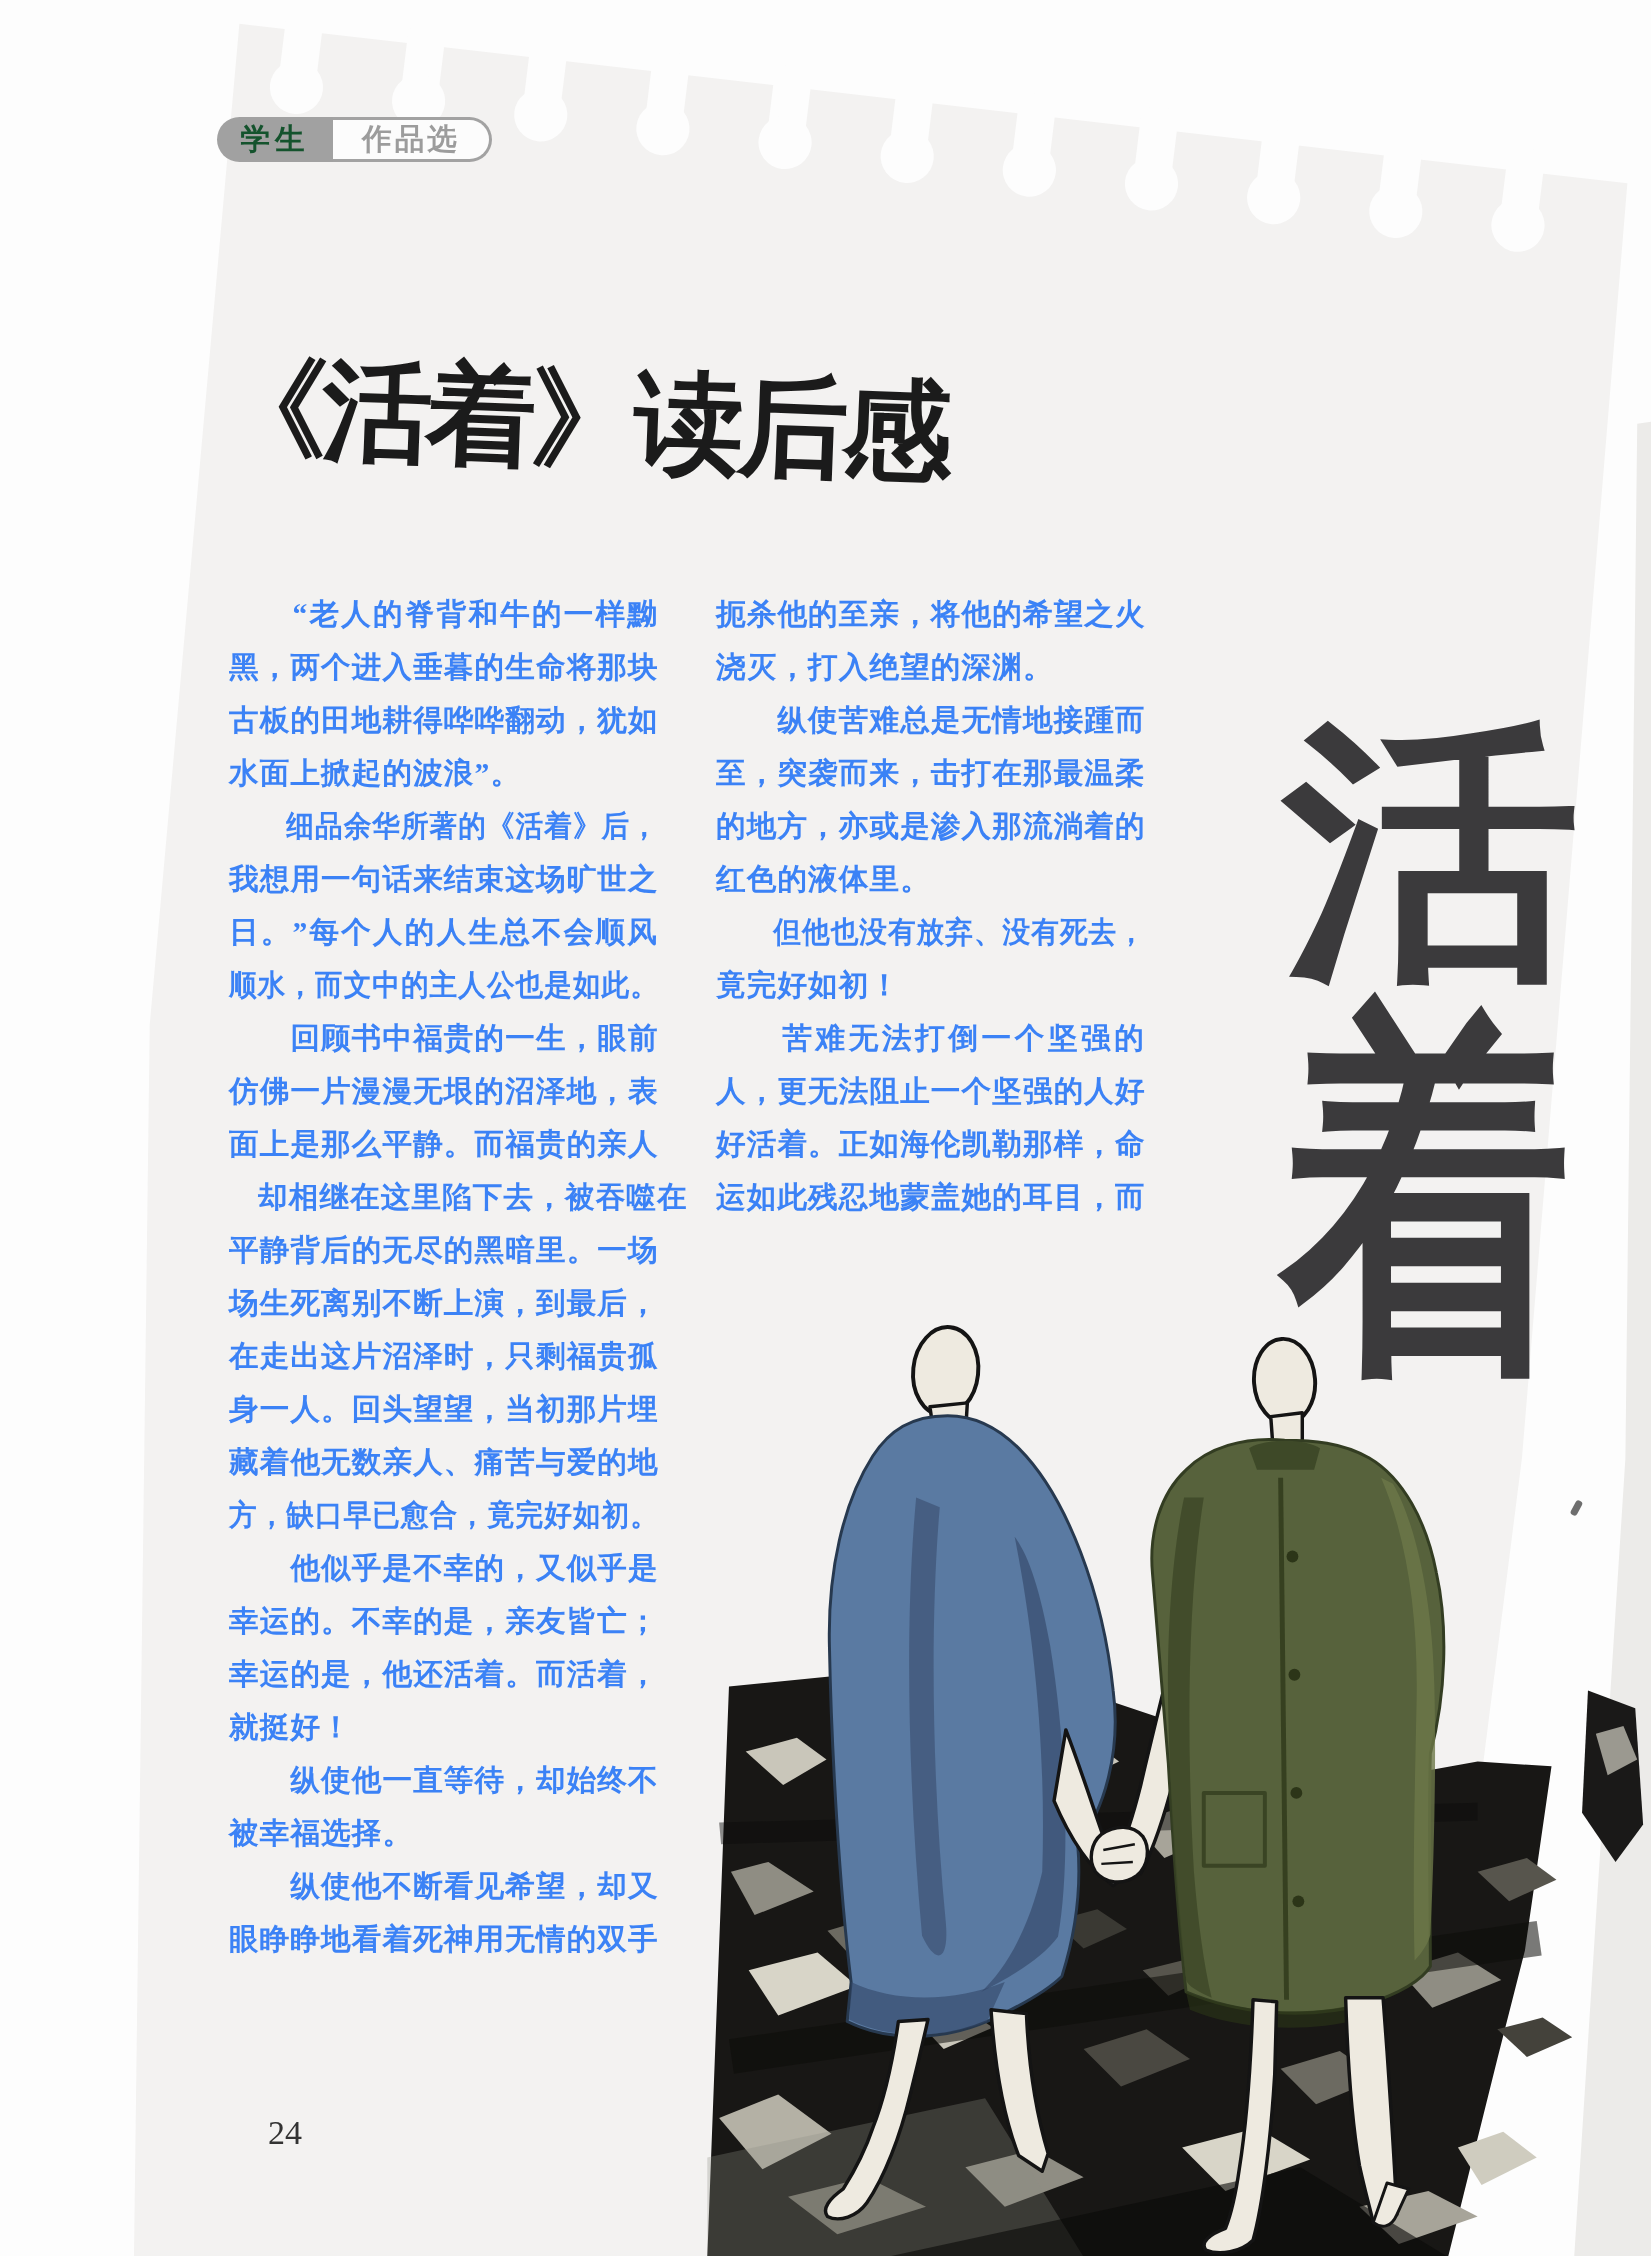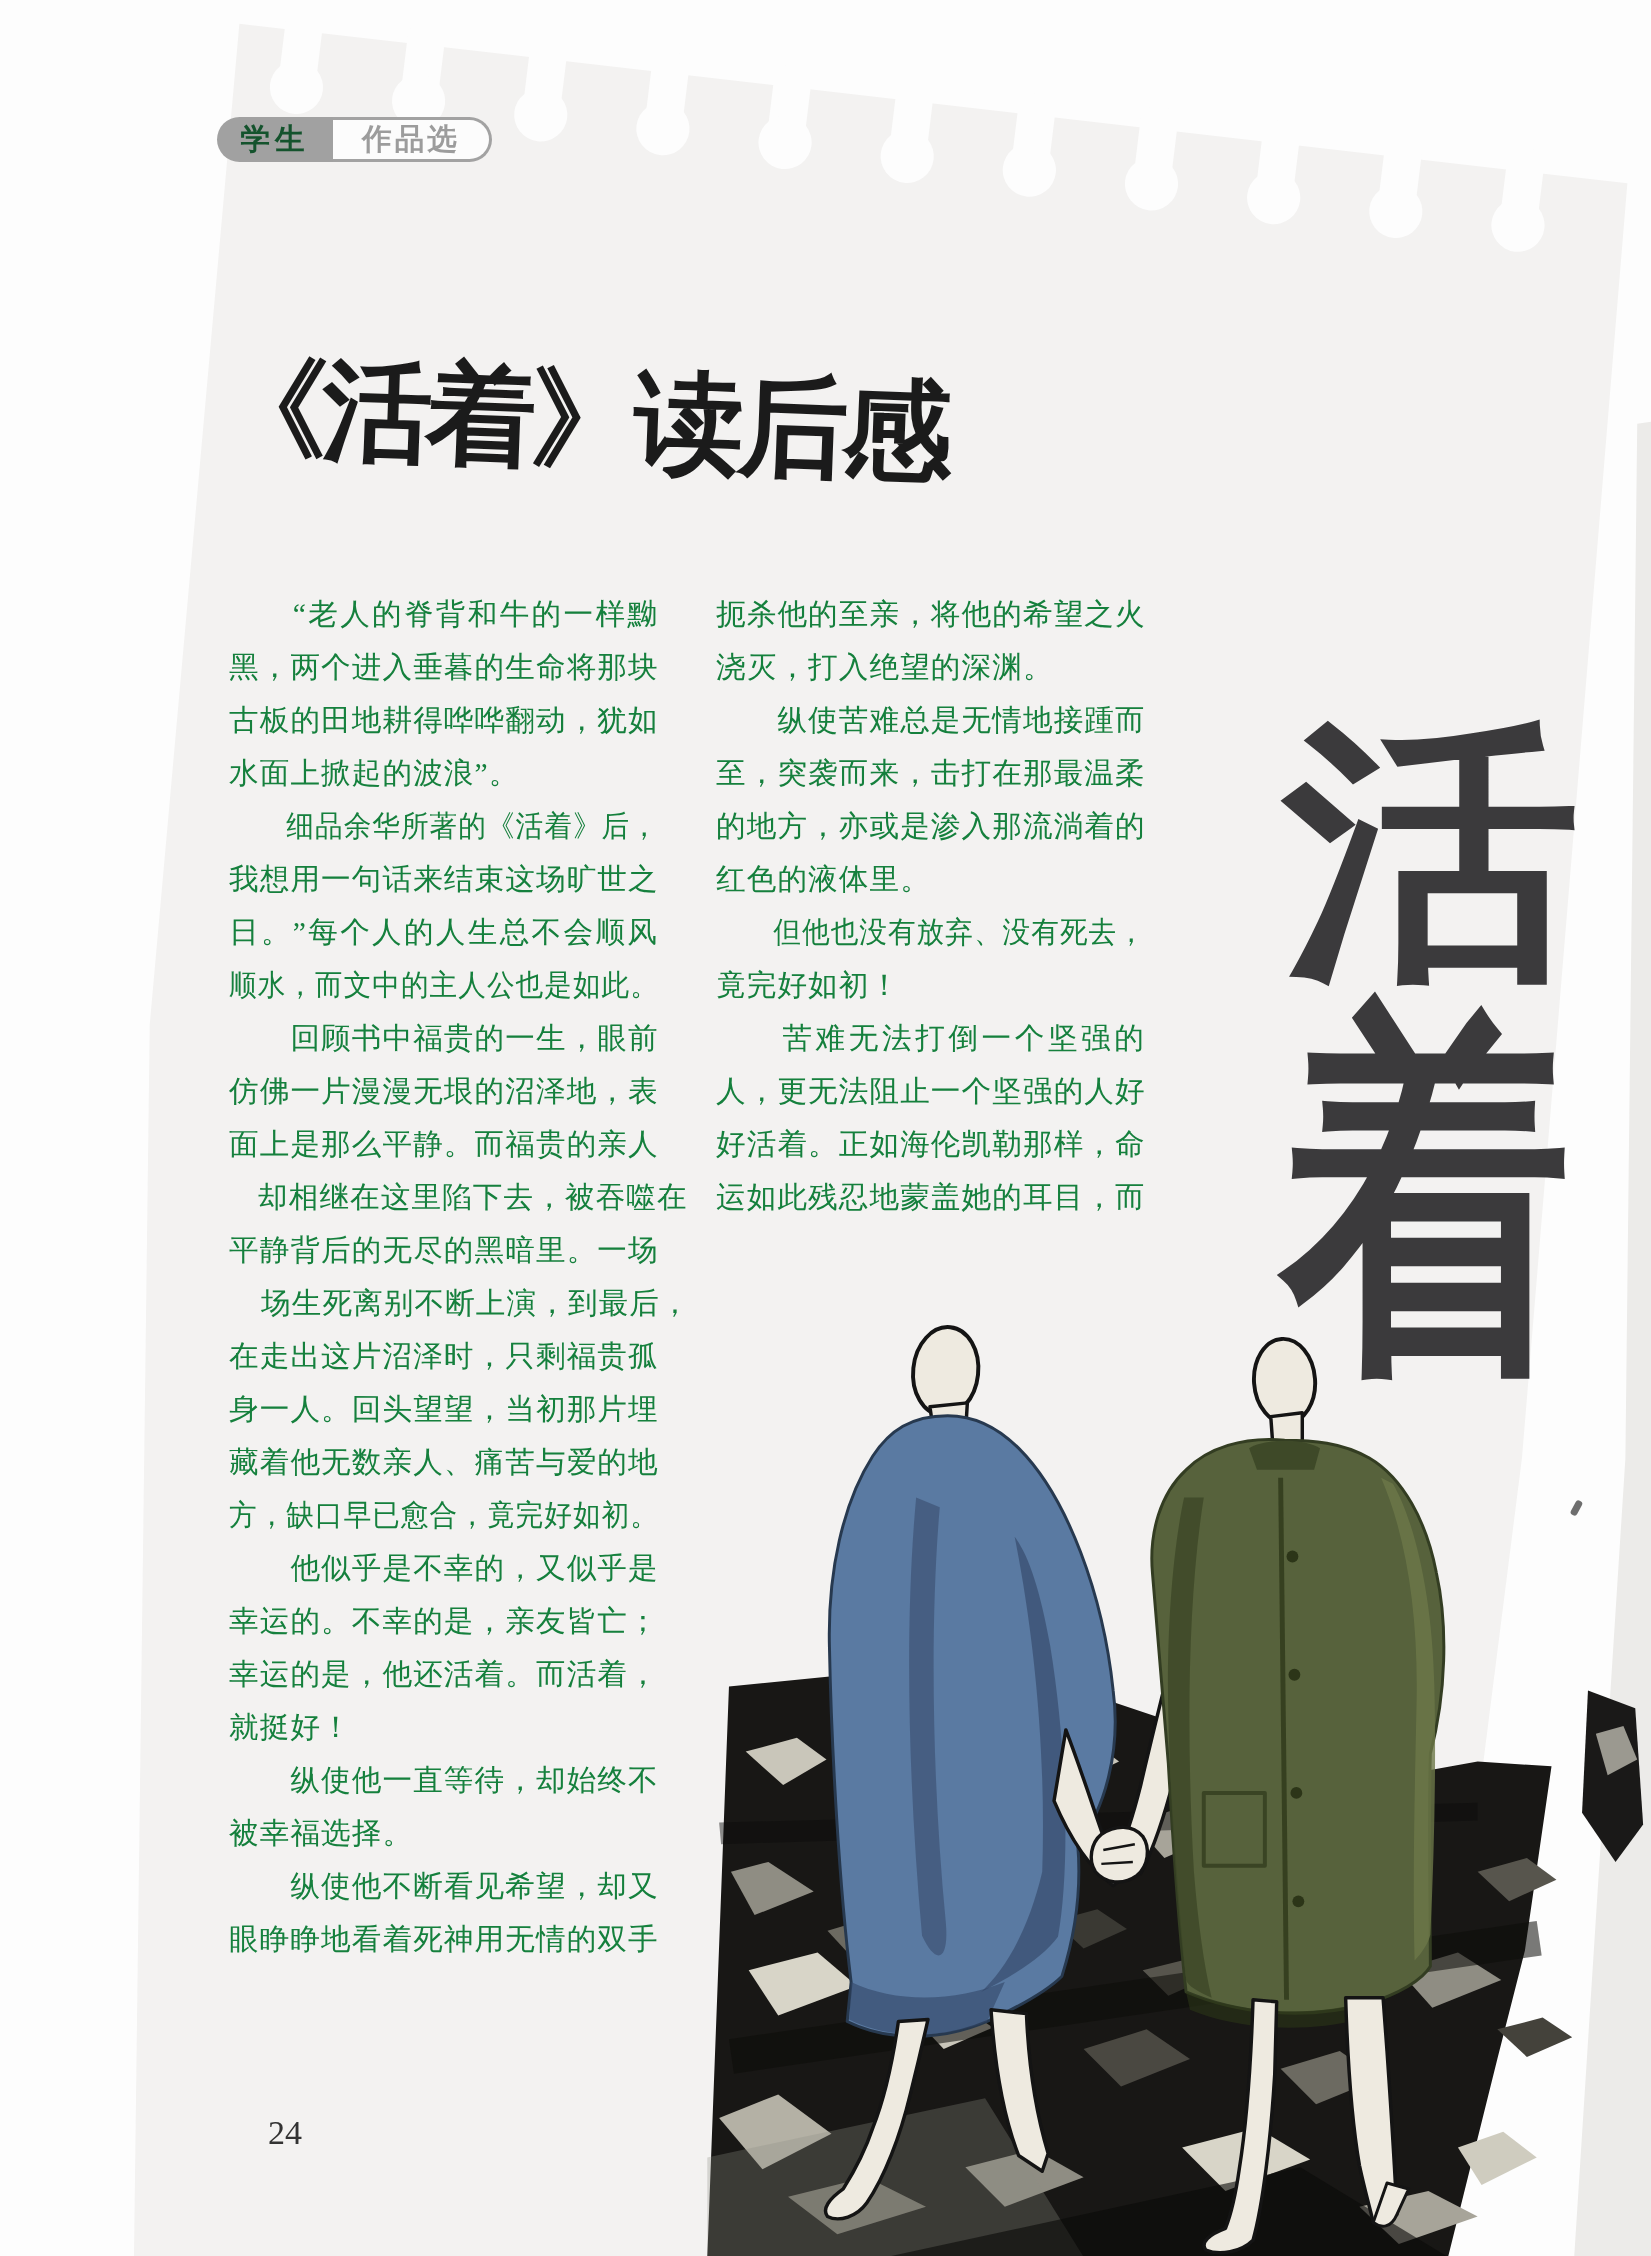--- a/index.html
+++ b/index.html
@@ -12,21 +12,21 @@
   .badge-left{background:#a1a1a1;color:#14532d;border-radius:22.7px 0 0 22.7px;width:116px;
               display:flex;align-items:center;justify-content:center;font-size:29.6px;letter-spacing:4.9px;}
   .badge-right{background:#fcfcfc;color:#9c9c9c;border:3px solid #a2a2a2;border-left:none;
                border-radius:0 22.7px 22.7px 0;width:156px;display:flex;align-items:center;
                justify-content:center;font-size:29.6px;letter-spacing:3px;}
   
   .title{position:absolute;left:221px;top:333px;font-family:"Liberation Sans","DejaVu Sans",sans-serif;
          font-weight:900;font-size:110px;letter-spacing:-5.9px;color:#1b1b1b;transform:rotate(2.1deg);
          transform-origin:left top;white-space:nowrap;}
   
-  .col{position:absolute;top:588px;width:429px;color:#15803d;font-size:29.6px;letter-spacing:1.1px;}
+  .col{position:absolute;top:588px;width:429px;color:#3b82f6;font-size:29.6px;letter-spacing:1.1px;font-weight:bold;}
   .col-left{left:229px;}
   .col-right{left:716px;}
   .tline{height:53px;line-height:53px;white-space:nowrap;text-align:justify;
          transform-origin:left center;}
   
   .calli{position:absolute;color:#3b3a3c;font-weight:bold;line-height:1;
          font-family:"Liberation Serif","DejaVu Serif",serif;}
   .calli-top{left:1283px;top:717px;font-size:291px;transform:scale(1.02,0.95);transform-origin:left top;}
   .calli-bottom{left:1281px;top:1007px;font-size:291px;transform:scale(1.0,1.32);transform-origin:left top;}
   .ink-mark{position:absolute;left:1573px;top:1500px;width:6.9px;height:15.8px;background:#4a4a4a;
@@ -197,21 +197,21 @@
       <div class="tline" style="text-align-last: left;">水面上掀起的波浪”。</div>
       <div class="tline" style="text-align-last: left; transform: scaleX(0.933619);">　　细品余华所著的《活着》后，</div>
       <div class="tline" style="text-align-last: justify;">我想用一句话来结束这场旷世之</div>
       <div class="tline" style="text-align-last: justify;">日。”每个人的人生总不会顺风</div>
       <div class="tline" style="text-align-last: left; transform: scaleX(0.933619);">顺水，而文中的主人公也是如此。</div>
       <div class="tline" style="text-align-last: justify;">　　回顾书中福贵的一生，眼前</div>
       <div class="tline" style="text-align-last: justify;">仿佛一片漫漫无垠的沼泽地，表</div>
       <div class="tline" style="text-align-last: justify;">面上是那么平静。而福贵的亲人</div>
       <div class="tline" style="text-align-last: justify; margin-left: 29px;">却相继在这里陷下去，被吞噬在</div>
       <div class="tline" style="text-align-last: justify;">平静背后的无尽的黑暗里。一场</div>
-      <div class="tline" style="text-align-last: justify; margin-left: 32px;">场生死离别不断上演，到最后，</div>
+      <div class="tline" style="text-align-last: justify;">场生死离别不断上演，到最后，</div>
       <div class="tline" style="text-align-last: justify;">在走出这片沼泽时，只剩福贵孤</div>
       <div class="tline" style="text-align-last: justify;">身一人。回头望望，当初那片埋</div>
       <div class="tline" style="text-align-last: justify;">藏着他无数亲人、痛苦与爱的地</div>
       <div class="tline" style="text-align-last: left; transform: scaleX(0.933619);">方，缺口早已愈合，竟完好如初。</div>
       <div class="tline" style="text-align-last: justify;">　　他似乎是不幸的，又似乎是</div>
       <div class="tline" style="text-align-last: justify;">幸运的。不幸的是，亲友皆亡；</div>
       <div class="tline" style="text-align-last: justify;">幸运的是，他还活着。而活着，</div>
       <div class="tline" style="text-align-last: left;">就挺好！</div>
       <div class="tline" style="text-align-last: justify;">　　纵使他一直等待，却始终不</div>
       <div class="tline" style="text-align-last: left;">被幸福选择。</div>

